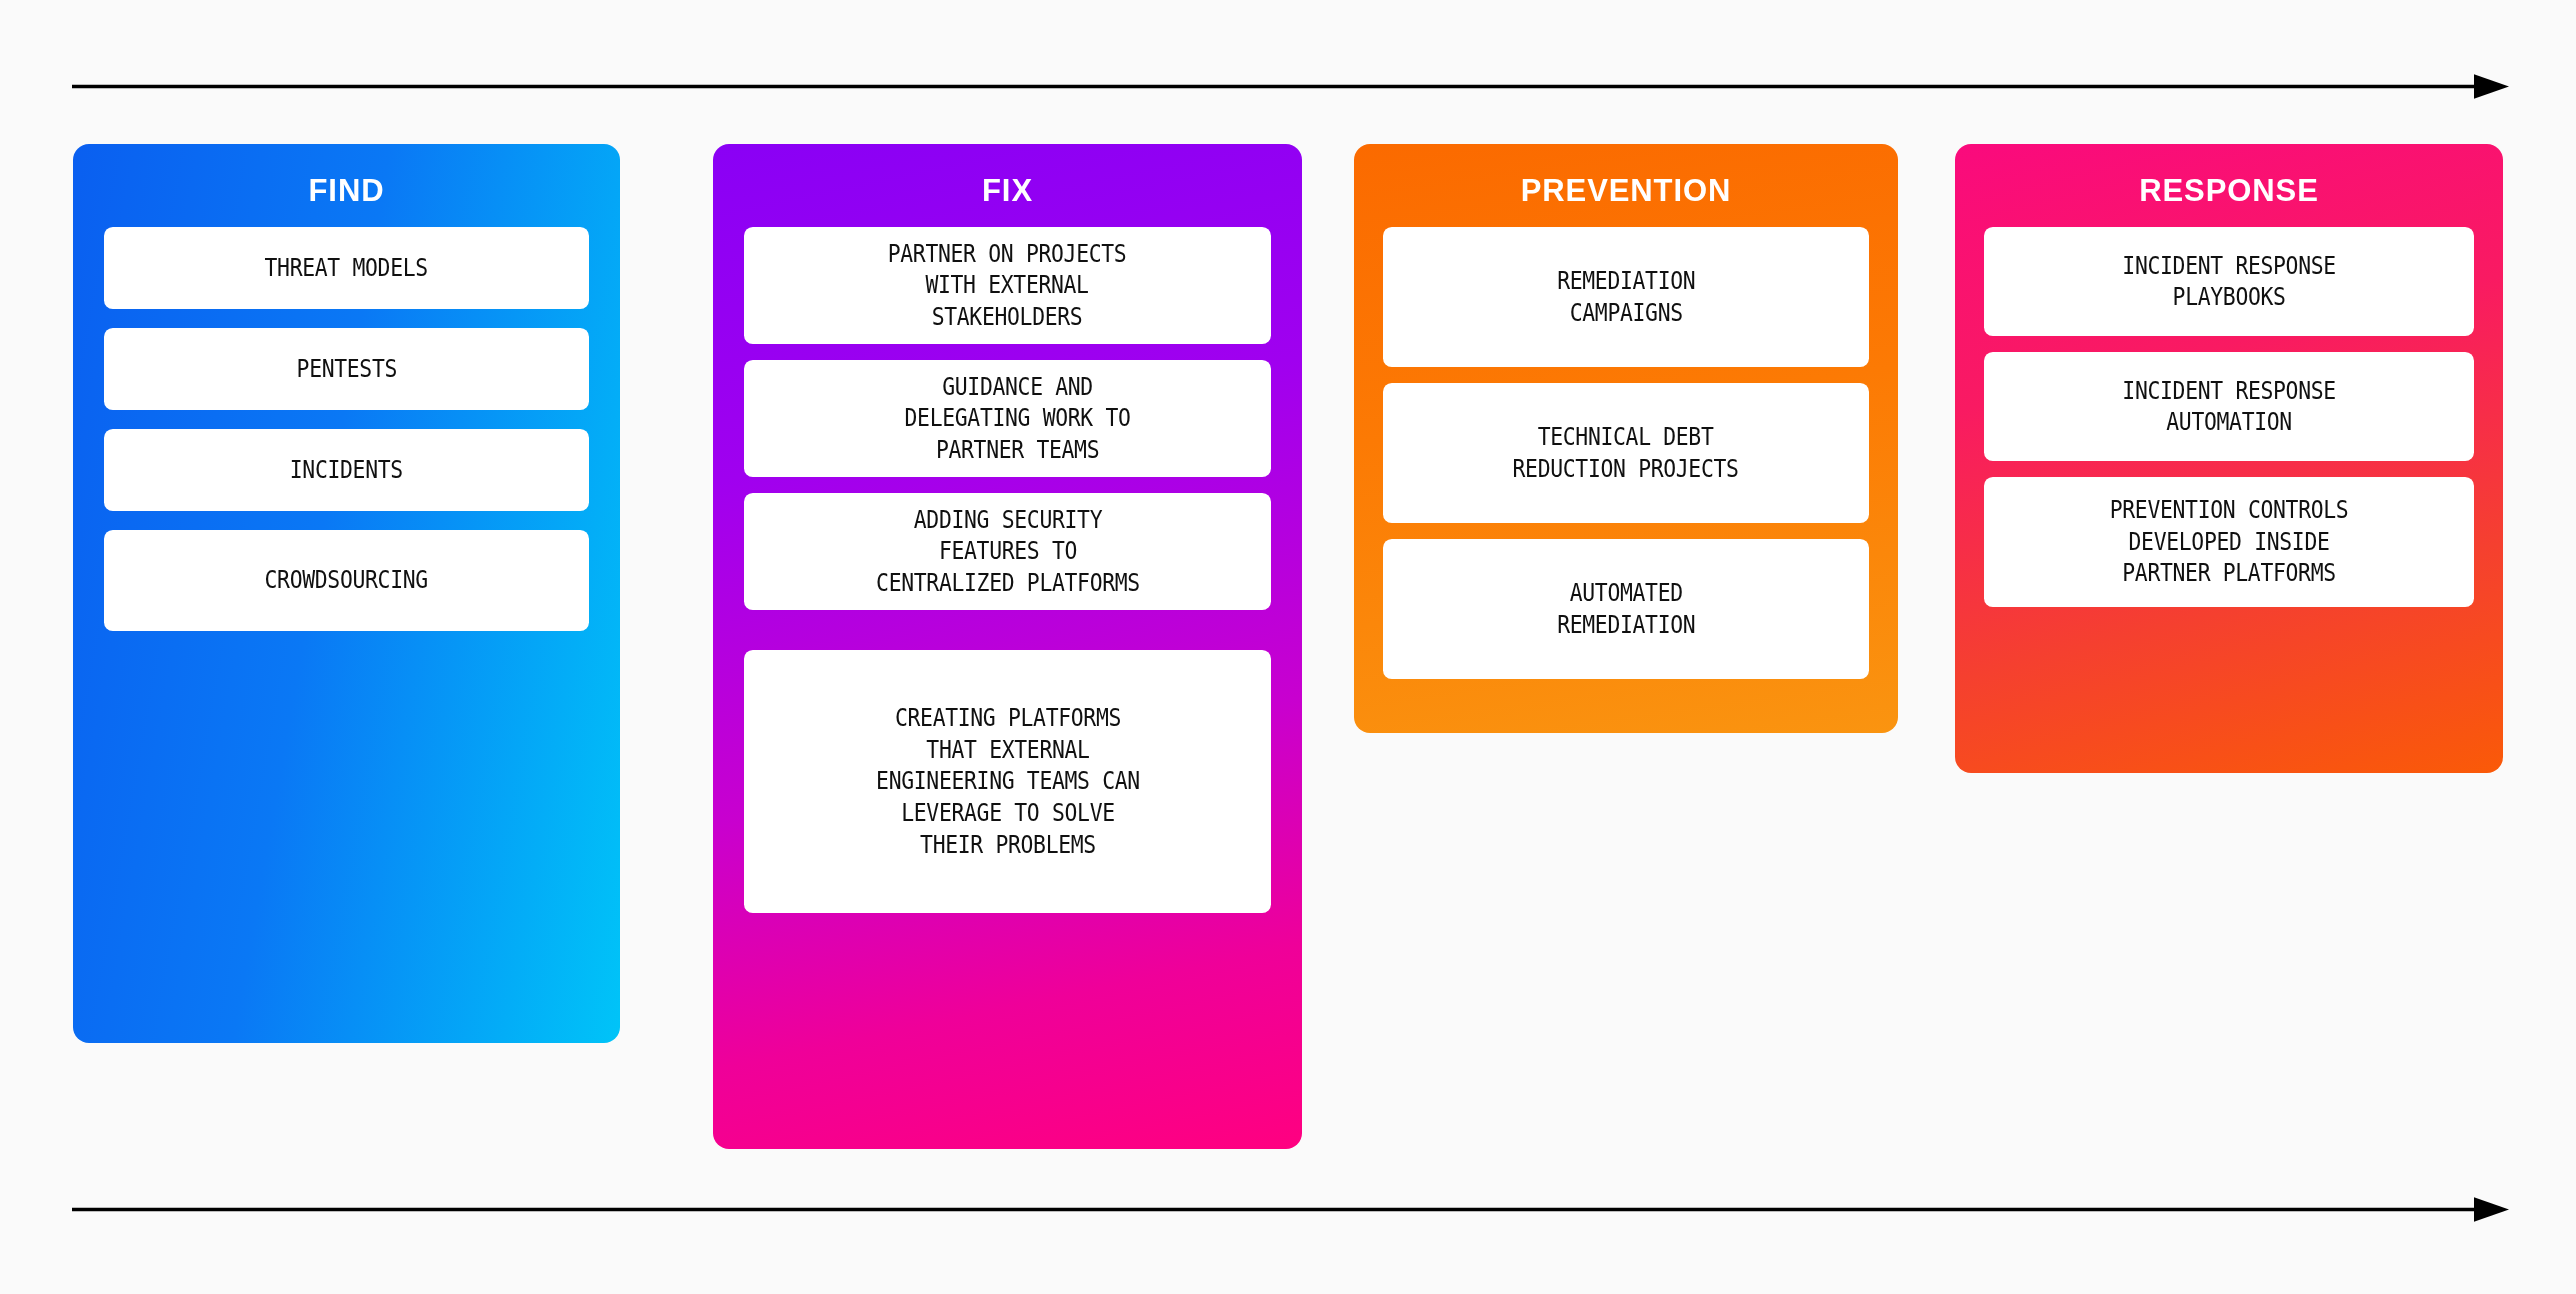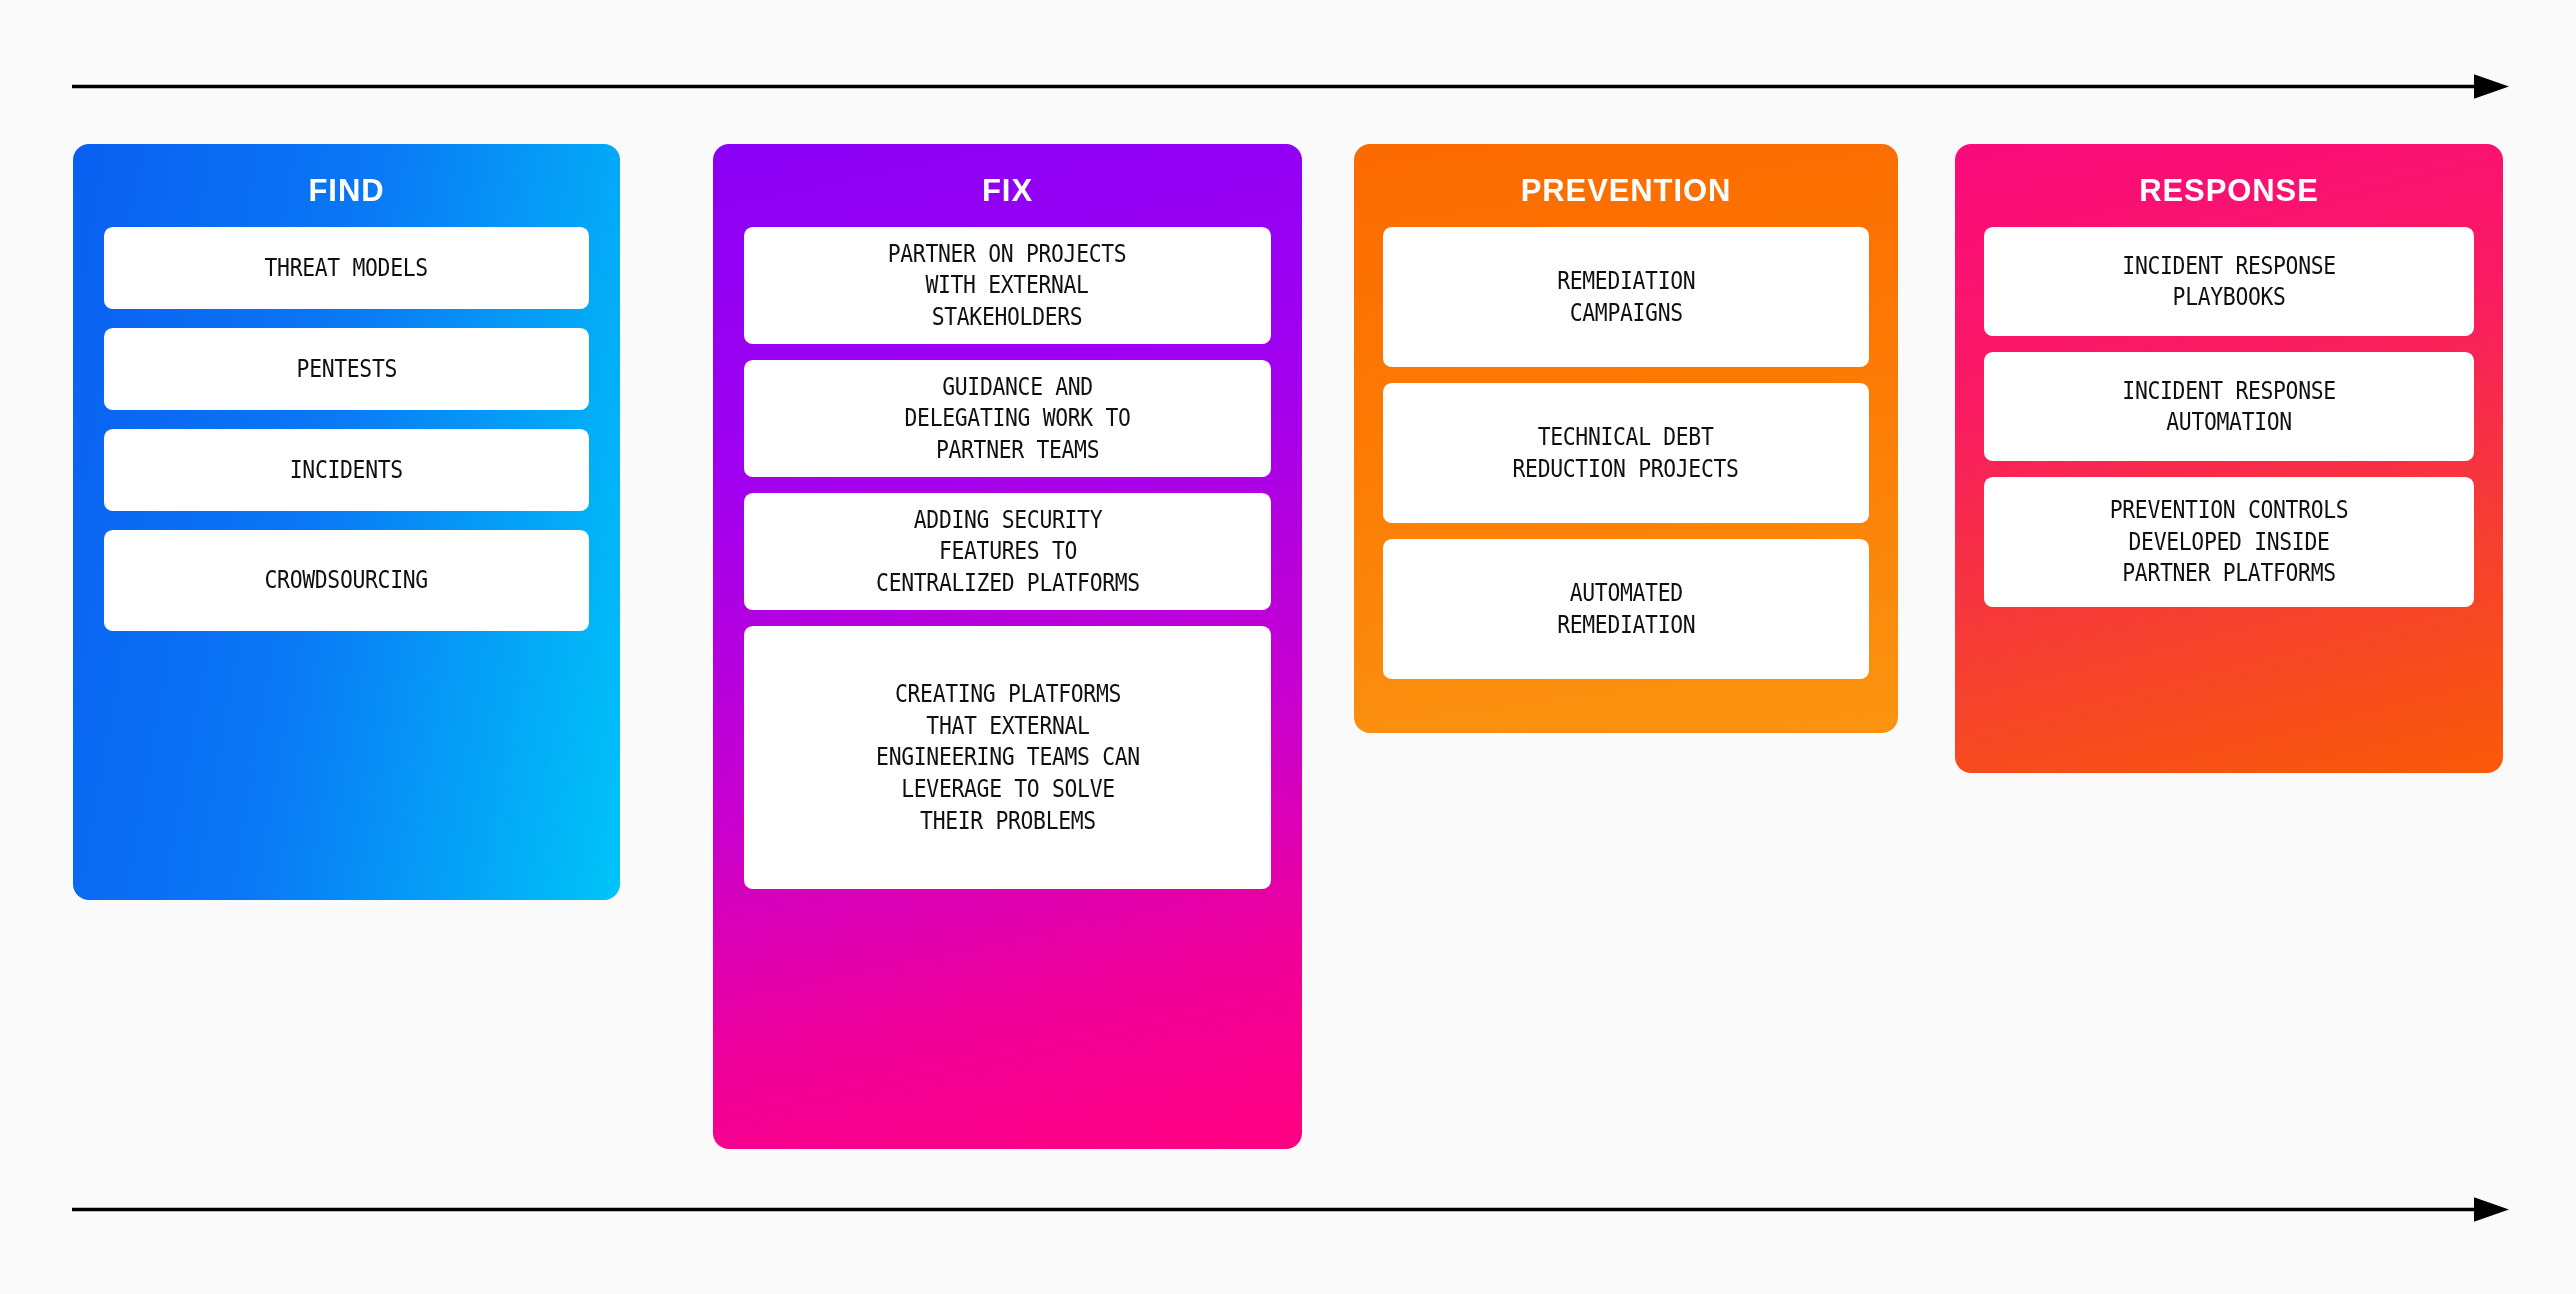--- a/index.html
+++ b/index.html
@@ -74,39 +74,39 @@
     letter-spacing: -0.4px;
     white-space: pre-line;
     transform: scaleX(0.84);
     transform-origin: center center;
   }
 
   
   #col-find {
     left: 73px;
     width: 547px;
-    height: 756px;
+    height: 899px;
     background: linear-gradient(100deg, #0a5ff0 0%, #0a78f5 45%, #00c4f8 100%);
     padding: 14.6px 31px 20.4px 31px;
   }
   #col-find .column-header { margin: 14.6px 0 17.5px 0; }
   #col-find .card { height: 82px; margin-bottom: 19px; }
   #col-find .card:last-child { height: 101px; margin-bottom: 0; }
 
   
   #col-fix {
     left: 713px;
     width: 589px;
     height: 1005px;
     background: linear-gradient(168deg, #8a00f5 0%, #a000ef 30%, #c800cf 60%, #ef0099 82%, #ff0080 100%);
     padding: 14.6px 31px 20.4px 31px;
   }
   #col-fix .column-header { margin: 14.6px 0 17.5px 0; }
   #col-fix .card { margin-bottom: 16px; }
-  #col-fix .card:last-child { margin-bottom: 0; }
+  #col-fix .card:last-child { margin-bottom: 0; margin-top: 24px; }
   #col-fix .card-1 { height: 117px; }
   #col-fix .card-2 { height: 117px; padding-left: 21px; }
   #col-fix .card-3 { height: 117px; }
   #col-fix .card-4 { height: 263px; }
 
   
   #col-remediate {
     left: 1354px;
     width: 544px;
     height: 589px;

